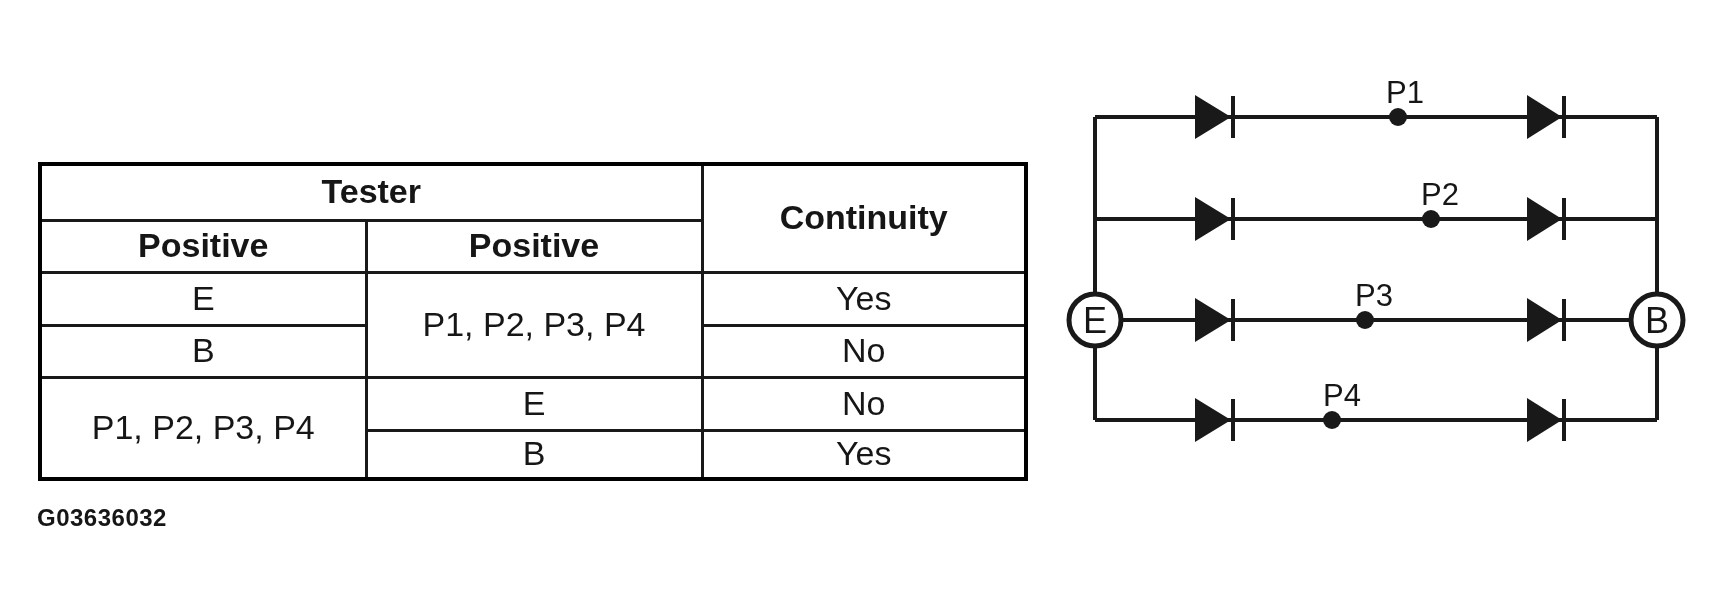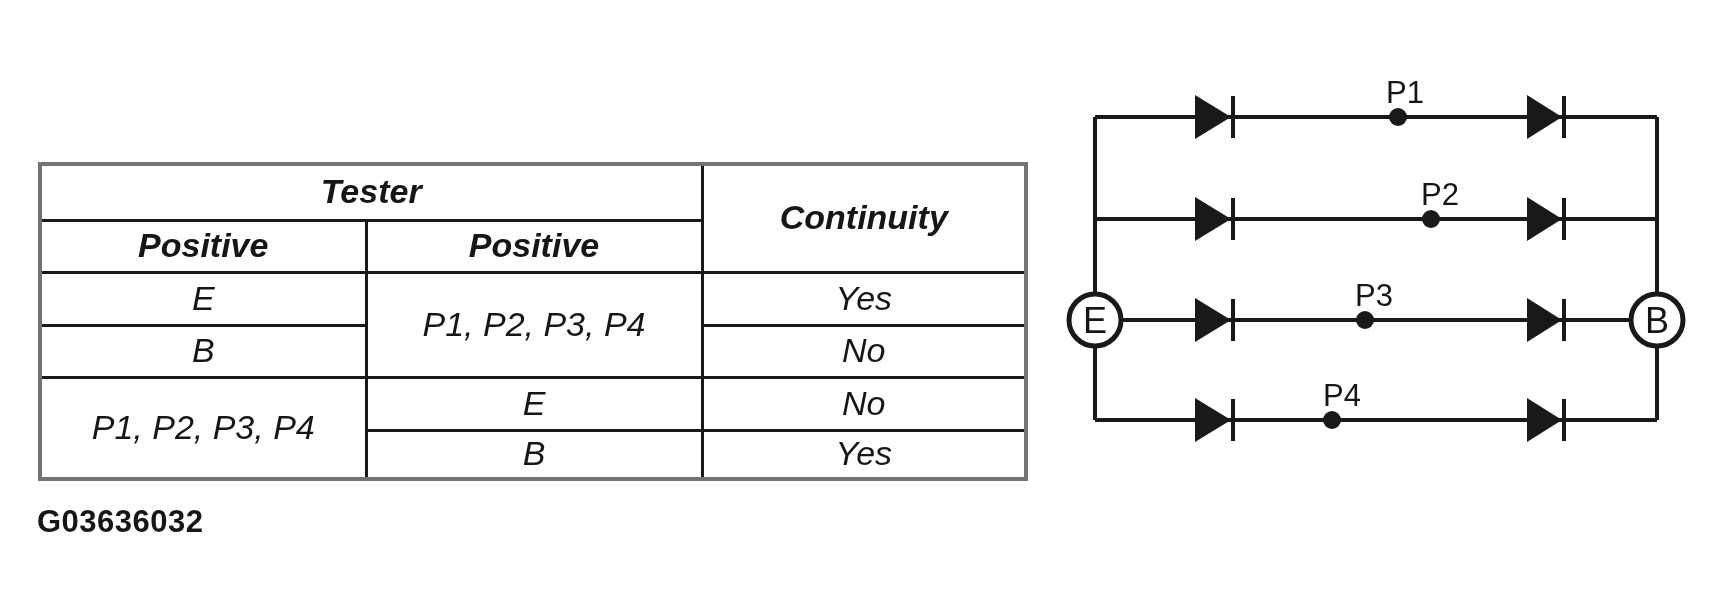--- a/index.html
+++ b/index.html
@@ -14,23 +14,22 @@
 
   
   .tbl-wrap {
     position: absolute;
     left: 38px; top: 162px;
   }
   table.continuity {
     border-collapse: collapse;
     table-layout: fixed;
     width: 986px;
-    border: 4px solid #737373;
+    border: 4px solid #000000;
     background: #ffffff;
-    font-style: italic;
   }
   table.continuity th,
   table.continuity td {
     border: 3px solid #191919;
     text-align: center;
     vertical-align: middle;
     padding: 0;
     font-size: 34px;
     line-height: 1.05;
     color: #161616;
@@ -40,21 +39,21 @@
   table.continuity th { font-weight: 700; }
   table.continuity td { font-weight: 400; }
   tr.hrow1 > * { border-bottom-width: 4px; }
   tr.hrow2 > * { border-bottom-width: 4px; }
   tr.drow2 > * { border-bottom-width: 4px; }
 
   
   .figure-id {
     position: absolute;
     left: 37px; top: 504px;
-    font-size: 31px;
+    font-size: 24px;
     font-weight: 700;
     letter-spacing: 0.5px;
     color: #161616;
   }
 
   
   .diagram {
     position: absolute;
     left: 1000px; top: 40px;
     width: 720px; height: 430px;

